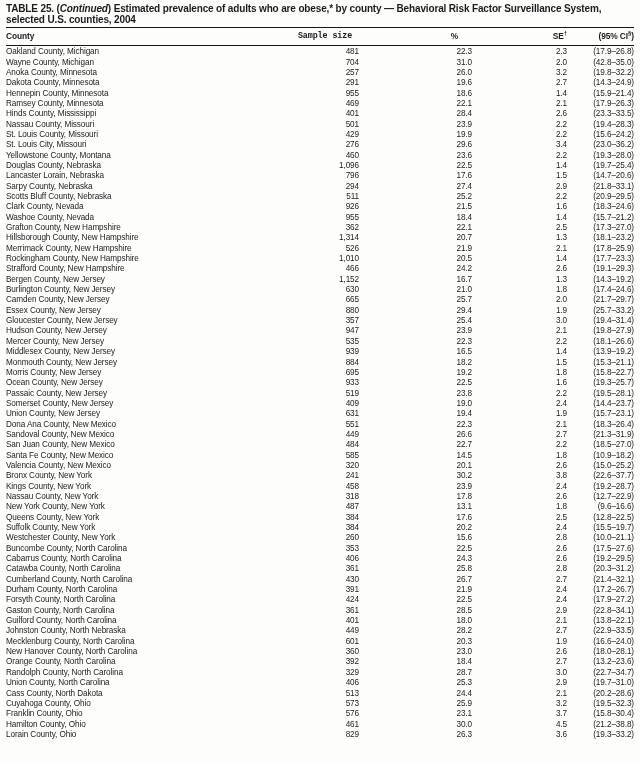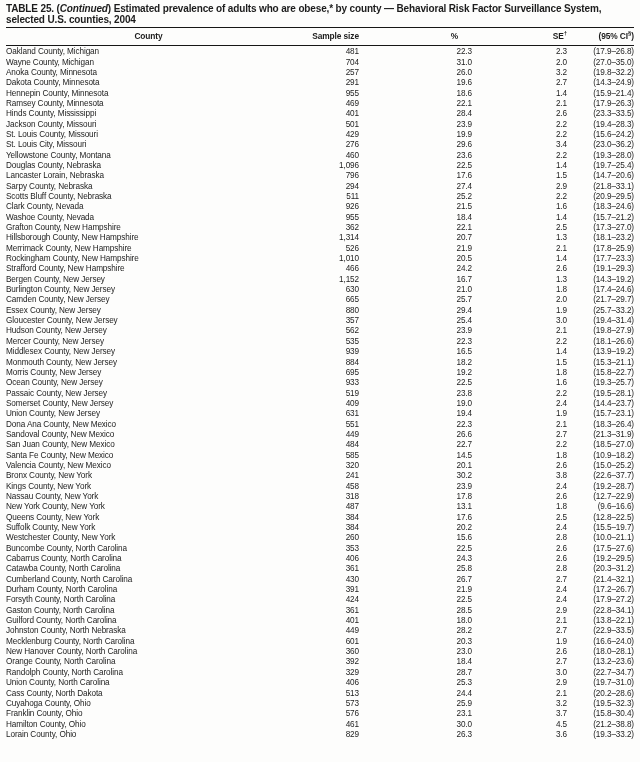--- a/index.html
+++ b/index.html
@@ -41,22 +41,22 @@
     font-weight: bold;
     padding: 3px 0 4px 0;
     letter-spacing: -0.1px;
     white-space: nowrap;
   }
   thead th sup {
     font-size: 6px;
     vertical-align: super;
     line-height: 0;
   }
-  th.h-county { text-align: center; }
-  th.h-sample { text-align: right; }
+  th.h-county { text-align: left; }
+  th.h-sample { text-align: center; font-family: Liberation Mono, monospace; }
   th.h-pct    { text-align: right; padding-right: 14px; }
   th.h-se     { text-align: right; }
   th.h-ci     { text-align: right; }
   tbody td {
     font-size: 8.2px;
     height: 10.35px;
     line-height: 10.35px;
     padding: 0;
     letter-spacing: -0.1px;
     white-space: nowrap;
@@ -100,21 +100,21 @@
           <td class="c-sample">481</td>
           <td class="c-pct">22.3</td>
           <td class="c-se">2.3</td>
           <td class="c-ci">(17.9–26.8)</td>
         </tr>
         <tr>
           <td class="c-county">Wayne County, Michigan</td>
           <td class="c-sample">704</td>
           <td class="c-pct">31.0</td>
           <td class="c-se">2.0</td>
-          <td class="c-ci">(27.0–35.0)</td>
+          <td class="c-ci">(42.8–35.0)</td>
         </tr>
         <tr>
           <td class="c-county">Anoka County, Minnesota</td>
           <td class="c-sample">257</td>
           <td class="c-pct">26.0</td>
           <td class="c-se">3.2</td>
           <td class="c-ci">(19.8–32.2)</td>
         </tr>
         <tr>
           <td class="c-county">Dakota County, Minnesota</td>
@@ -138,21 +138,21 @@
           <td class="c-ci">(17.9–26.3)</td>
         </tr>
         <tr>
           <td class="c-county">Hinds County, Mississippi</td>
           <td class="c-sample">401</td>
           <td class="c-pct">28.4</td>
           <td class="c-se">2.6</td>
           <td class="c-ci">(23.3–33.5)</td>
         </tr>
         <tr>
-          <td class="c-county">Jackson County, Missouri</td>
+          <td class="c-county">Nassau County, Missouri</td>
           <td class="c-sample">501</td>
           <td class="c-pct">23.9</td>
           <td class="c-se">2.2</td>
           <td class="c-ci">(19.4–28.3)</td>
         </tr>
         <tr>
           <td class="c-county">St. Louis County, Missouri</td>
           <td class="c-sample">429</td>
           <td class="c-pct">19.9</td>
           <td class="c-se">2.2</td>
@@ -279,21 +279,21 @@
         </tr>
         <tr>
           <td class="c-county">Gloucester County, New Jersey</td>
           <td class="c-sample">357</td>
           <td class="c-pct">25.4</td>
           <td class="c-se">3.0</td>
           <td class="c-ci">(19.4–31.4)</td>
         </tr>
         <tr>
           <td class="c-county">Hudson County, New Jersey</td>
-          <td class="c-sample">562</td>
+          <td class="c-sample">947</td>
           <td class="c-pct">23.9</td>
           <td class="c-se">2.1</td>
           <td class="c-ci">(19.8–27.9)</td>
         </tr>
         <tr>
           <td class="c-county">Mercer County, New Jersey</td>
           <td class="c-sample">535</td>
           <td class="c-pct">22.3</td>
           <td class="c-se">2.2</td>
           <td class="c-ci">(18.1–26.6)</td>

